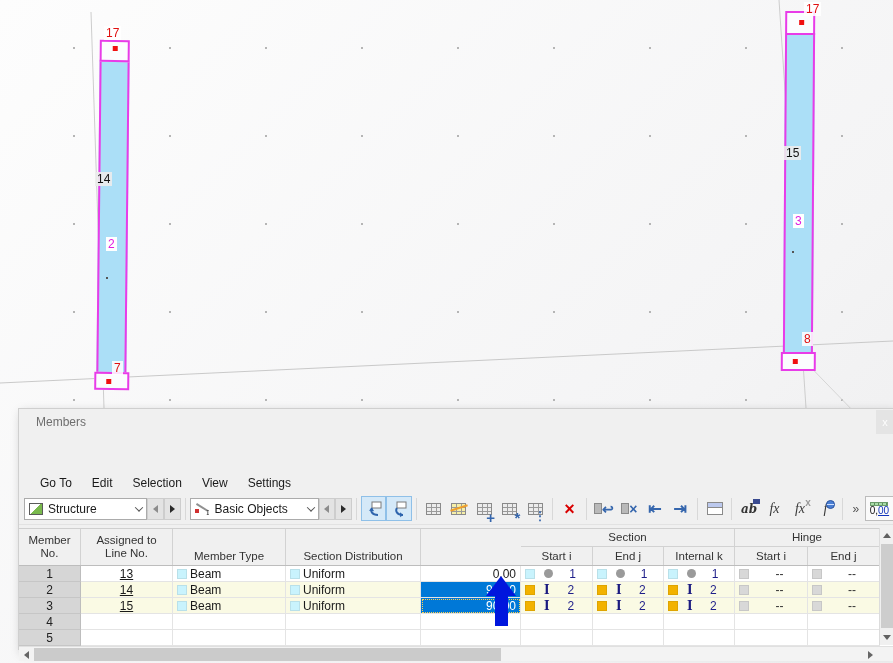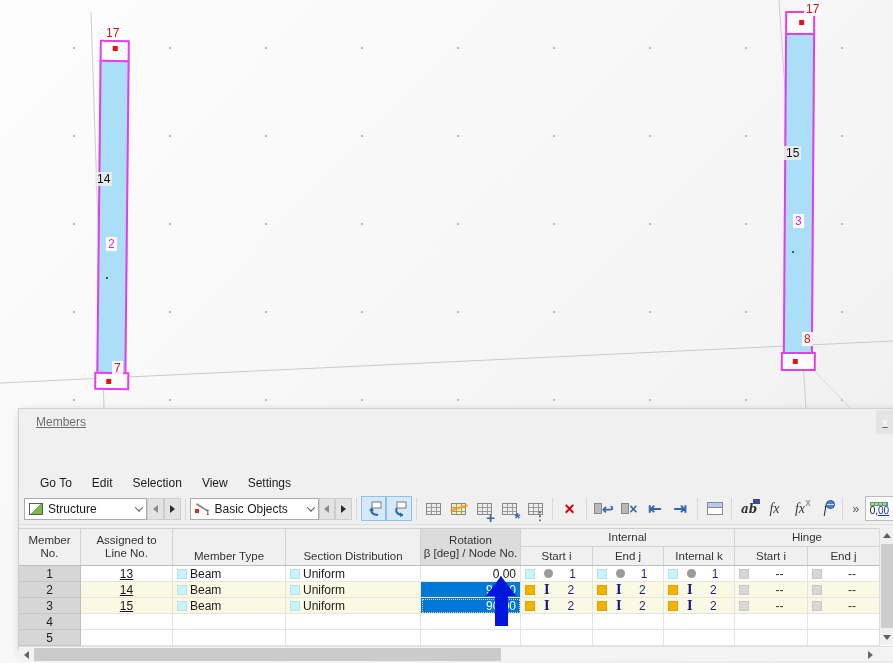--- a/index.html
+++ b/index.html
@@ -20,21 +20,21 @@
   .nd { position:absolute; width:5px; height:5px; background:#f01010; }
   .vlabel { position:absolute; padding:0 2px; line-height:14px; font-size:12px; }
   .lab-node { color:#e01010; background:rgba(255,255,255,.85); }
   .lab-line { color:#111; background:rgba(236,236,236,.9); }
   .lab-member { color:#e020e0; background:#ffffff; }
   .gridpt { position:absolute; width:2px; height:2px; background:#555; }
 
   
   .panel { position:absolute; left:18px; top:408px; width:877px; height:242px;
     background:#f0f0f0; border:1px solid #cfcfcf; box-shadow:3px 4px 10px rgba(0,0,0,.22); }
-  .titlebar { height:26px; display:flex; align-items:center; padding-left:17px; color:#6e6e6e;text-decoration:underline; }
+  .titlebar { height:26px; display:flex; align-items:center; padding-left:17px; color:#6e6e6e; }
   .close-btn { margin-left:auto; width:18px; height:24px; background:#e4e4e4; color:#fdfdfd;
     border:none; font-size:11px; line-height:24px; text-align:center; }
   .menubar { height:21px; display:flex; align-items:center; gap:0; padding-left:11px;margin-top:37px; }
   .menu-item { padding:2px 10px; color:#1a1a1a; cursor:default; }
   .toolbar { height:32px; display:flex; align-items:center; padding-left:5px; border-bottom:1px solid #e2e2e2; }
   .combo { height:22px; background:#fff; border:1px solid #ababab; display:flex; align-items:center;
     padding:0 4px; gap:5px; }
   .combo .txt { white-space:nowrap; }
   .chev { width:6px; height:6px; border-right:1.4px solid #555; border-bottom:1.4px solid #555;
     transform:rotate(45deg) translate(-1px,-1px); margin-left:6px; }
@@ -309,26 +309,22 @@
         <div class="hc span2">
           <span>Assigned to</span>
             <span>Line No.</span>
         </div>
         <div class="hc span2 bot">
           <span>Member Type</span>
         </div>
         <div class="hc span2 bot">
           <span>Section Distribution</span>
         </div>
-        <div class="hc span2 rot">
-          <span>Rotation</span>
-            <span>β [deg] / Node No.</span>
-        </div>
         <div class="hc grp" style="grid-column:6/9;">
-          <span>Internal</span>
+          <span>Section</span>
         </div>
         <div class="hc grp" style="grid-column:9/11;">
           <span>Hinge</span>
         </div>
         <div class="hc sub" style="grid-column:6;">
             <span>Start i</span>
           </div>
         <div class="hc sub" style="grid-column:7;">
             <span>End j</span>
           </div>

